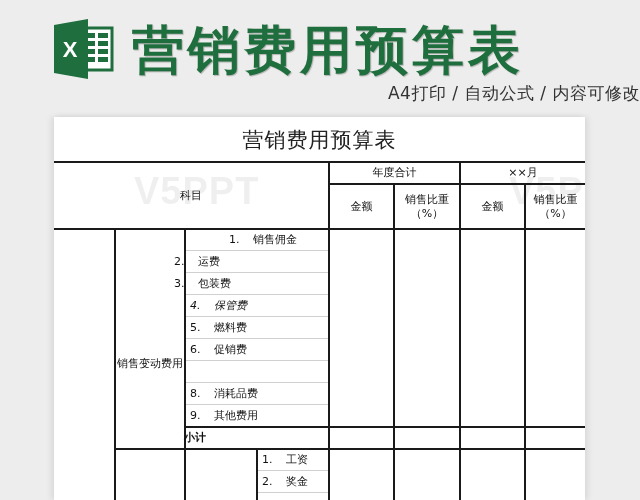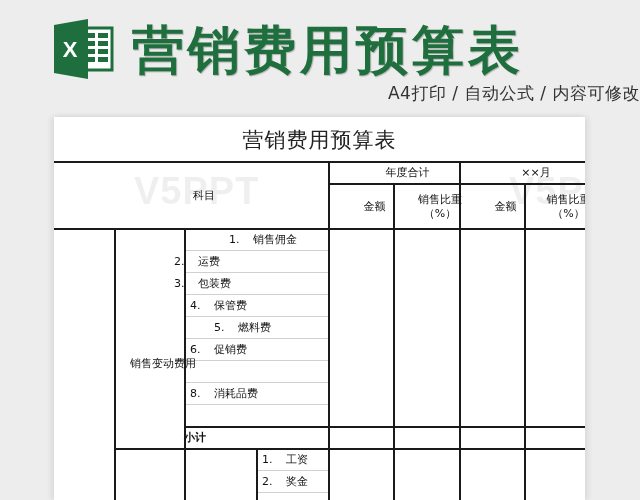--- a/index.html
+++ b/index.html
@@ -25,21 +25,21 @@
     overflow:hidden;
   }
   .wm {
     position:absolute; font-size:38px; font-weight:bold; color:#000; opacity:0.06;
     letter-spacing:1px; pointer-events:none; font-family:"Liberation Sans", sans-serif;
   }
   .ln-h { position:absolute; height:2px; background:#1a1a1a; }
   .ln-v { position:absolute; width:2px; background:#1a1a1a; }
   .ln-thin { position:absolute; height:1px; background:#d0d0d0; }
   .cell { position:absolute; display:flex; align-items:center; justify-content:center;
-    font-size:11px; color:#111; text-align:center; line-height:14px;padding-left:13px; }
+    font-size:11px; color:#111; text-align:center; line-height:14px; }
   .sheet-title { position:absolute; left:0; top:0; width:531px; height:45px;
     display:flex; align-items:center; justify-content:center; font-size:21px; color:#222; letter-spacing:1px; }
   .item { position:absolute; font-size:11px; color:#111; height:22px; line-height:22px; }
   .item .num { display:inline-block; width:24px; padding-left:4px; }
 </style>
 </head>
 <body>
 
 <div class="header">
   <svg class="logo" viewBox="0 0 62 60">
@@ -105,21 +105,22 @@
   <div class="cell" style="left:472px;top:68px;width:59px;height:43px;flex-direction:column;">
     <span>销售比重</span>
     <span>（%）</span>
   </div>
 
   <div class="cell" style="left:62px;top:113px;width:68px;height:196px;margin-top:36px;">销售变动费用</div>
 
   <div class="item" style="left:132px;top:112px;margin-left:39px;"><span class="num">1.</span><span>销售佣金</span></div>
   <div class="item" style="left:116px;top:134px;"><span class="num">2.</span><span>运费</span></div>
   <div class="item" style="left:116px;top:156px;"><span class="num">3.</span><span>包装费</span></div>
-  <div class="item" style="left:132px;top:178px;"><span class="num">4.</span><span>保管费</span></div>
-  <div class="item" style="left:132px;top:200px;padding-left:24px;"><span class="num">5.</span><span>燃料费</span></div>
+  <div class="item" style="left:132px;top:178px;font-style:italic;"><span class="num">4.</span><span>保管费</span></div>
+  <div class="item" style="left:132px;top:200px;"><span class="num">5.</span><span>燃料费</span></div>
   <div class="item" style="left:132px;top:222px;"><span class="num">6.</span><span>促销费</span></div>
   <div class="item" style="left:132px;top:266px;"><span class="num">8.</span><span>消耗品费</span></div>
+  <div class="item" style="left:132px;top:288px;"><span class="num">9.</span><span>其他费用</span></div>
   <div class="item" style="left:130px;top:310px;font-weight:bold;">小计</div>
 
   <div class="item" style="left:204px;top:332px;"><span class="num">1.</span><span>工资</span></div>
   <div class="item" style="left:204px;top:354px;"><span class="num">2.</span><span>奖金</span></div>
 </div>
 
 </body></html>

